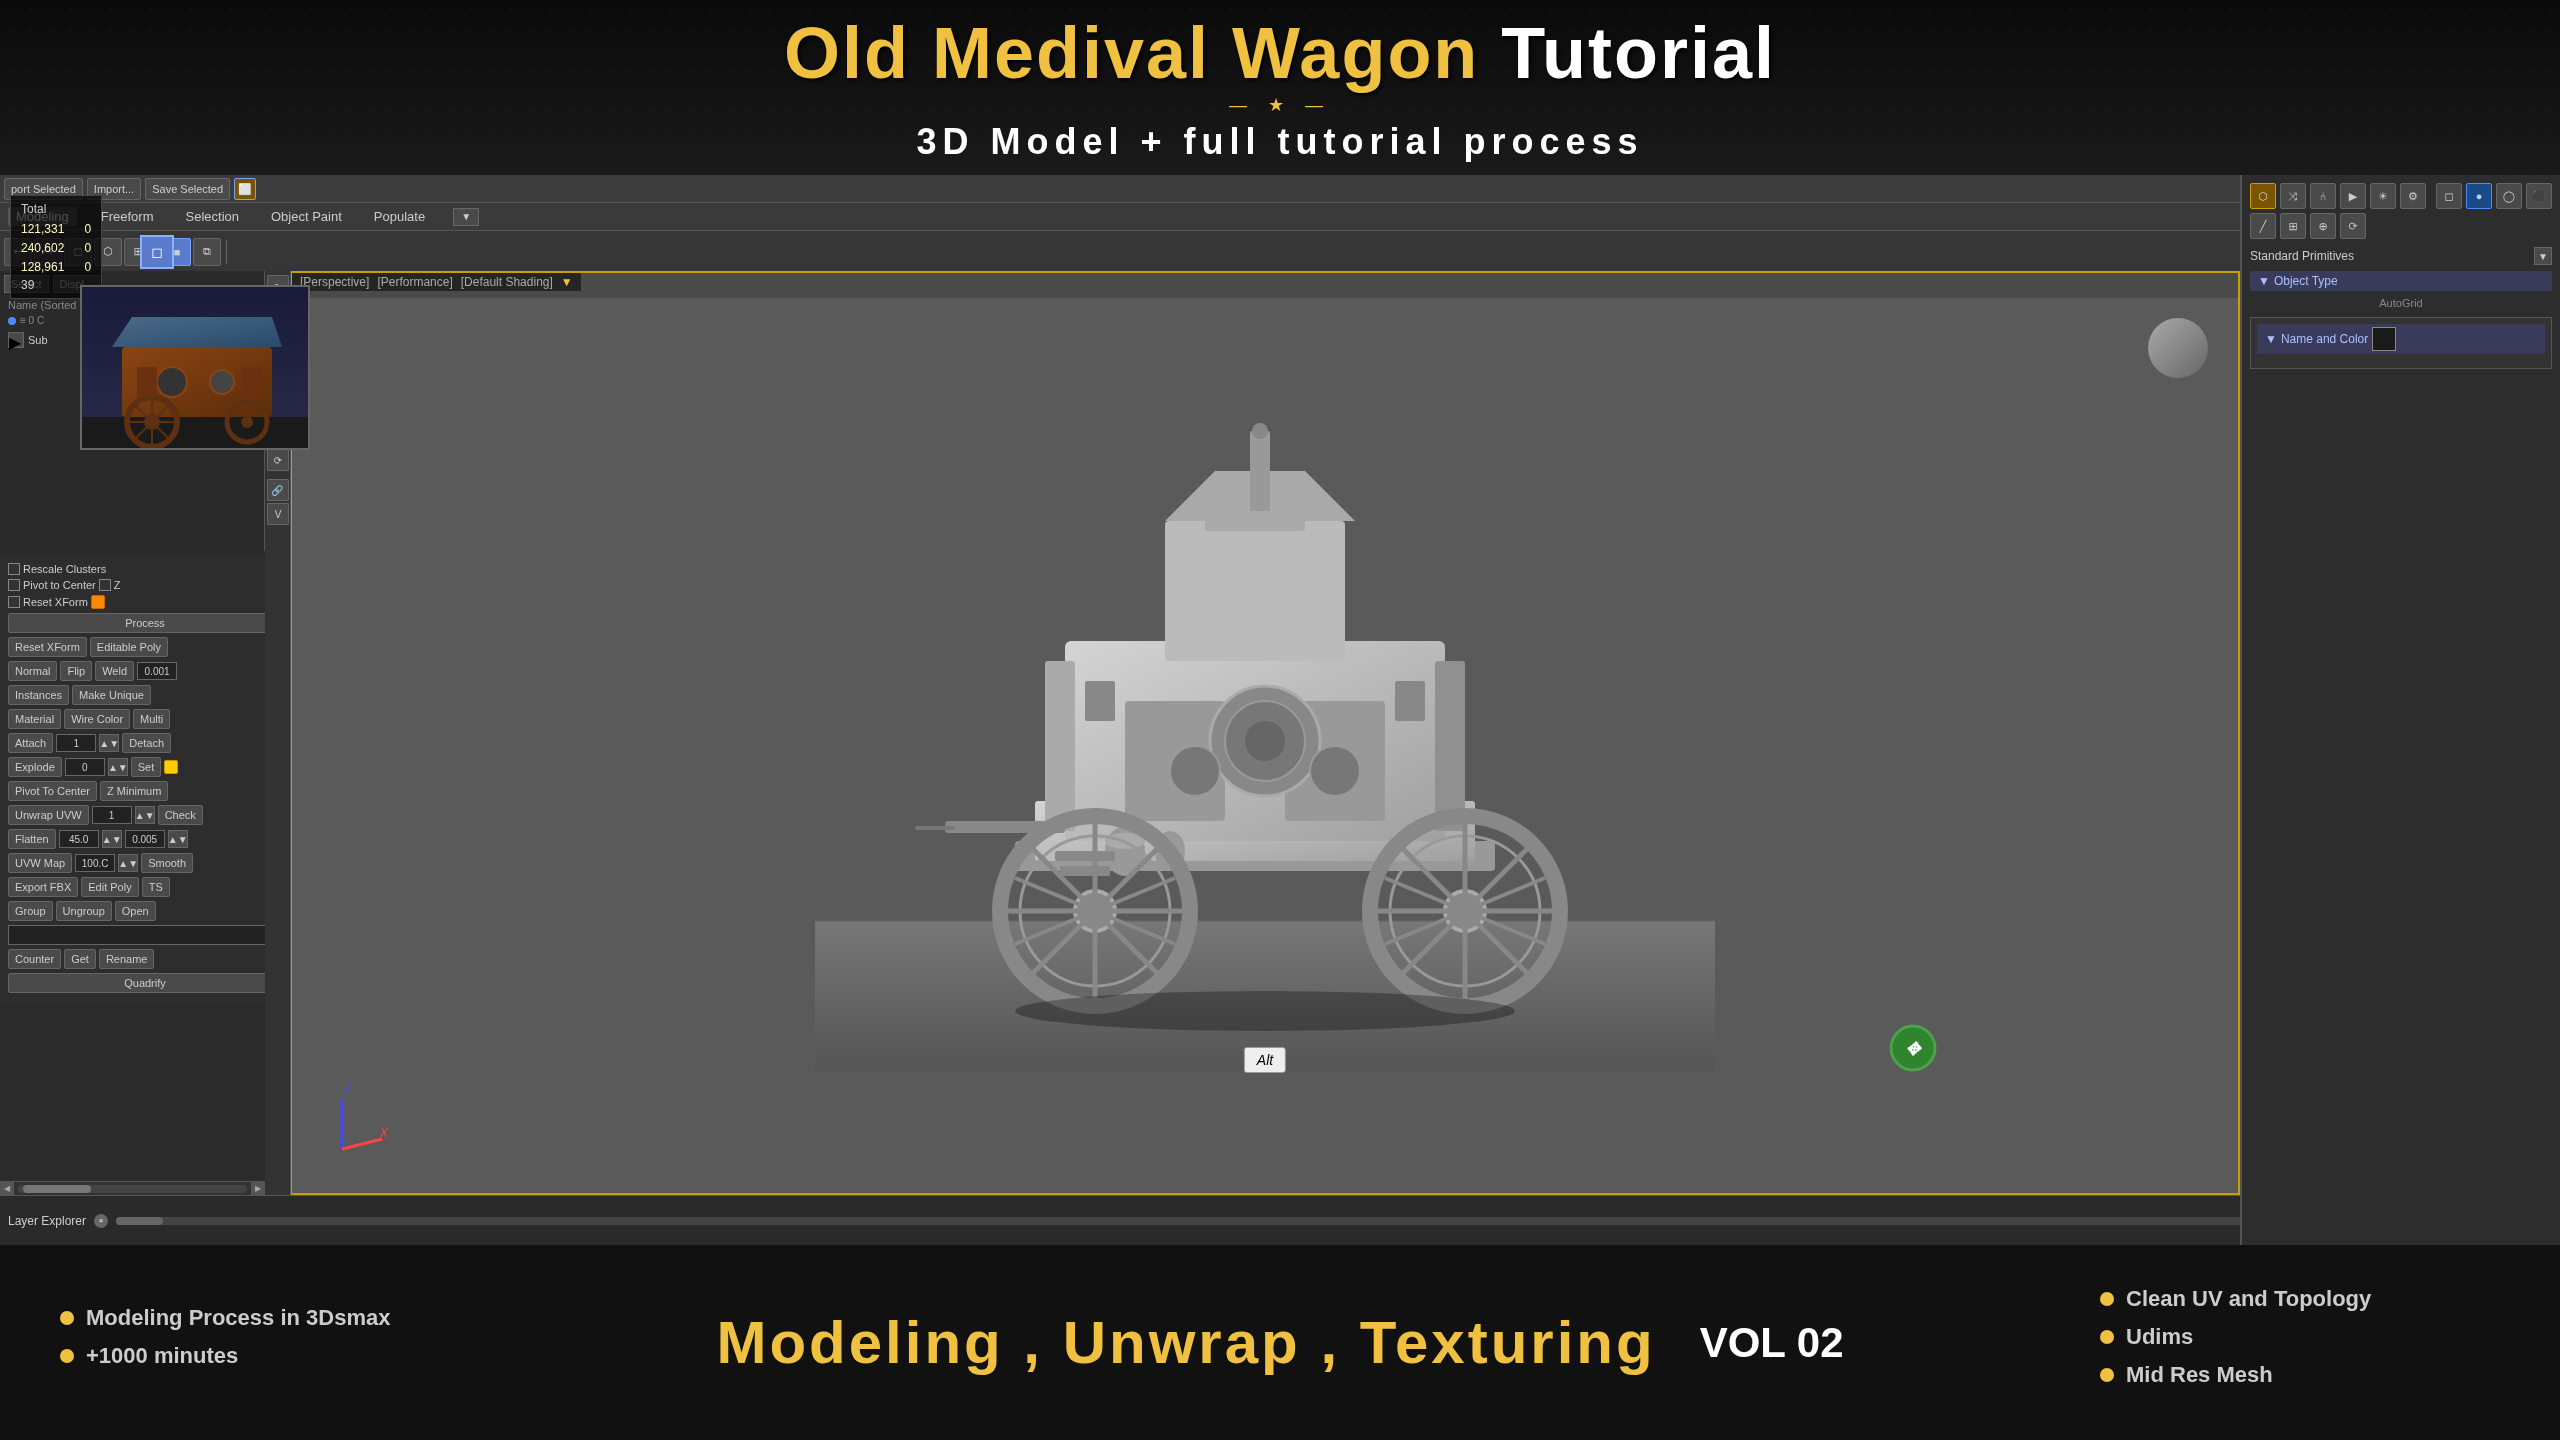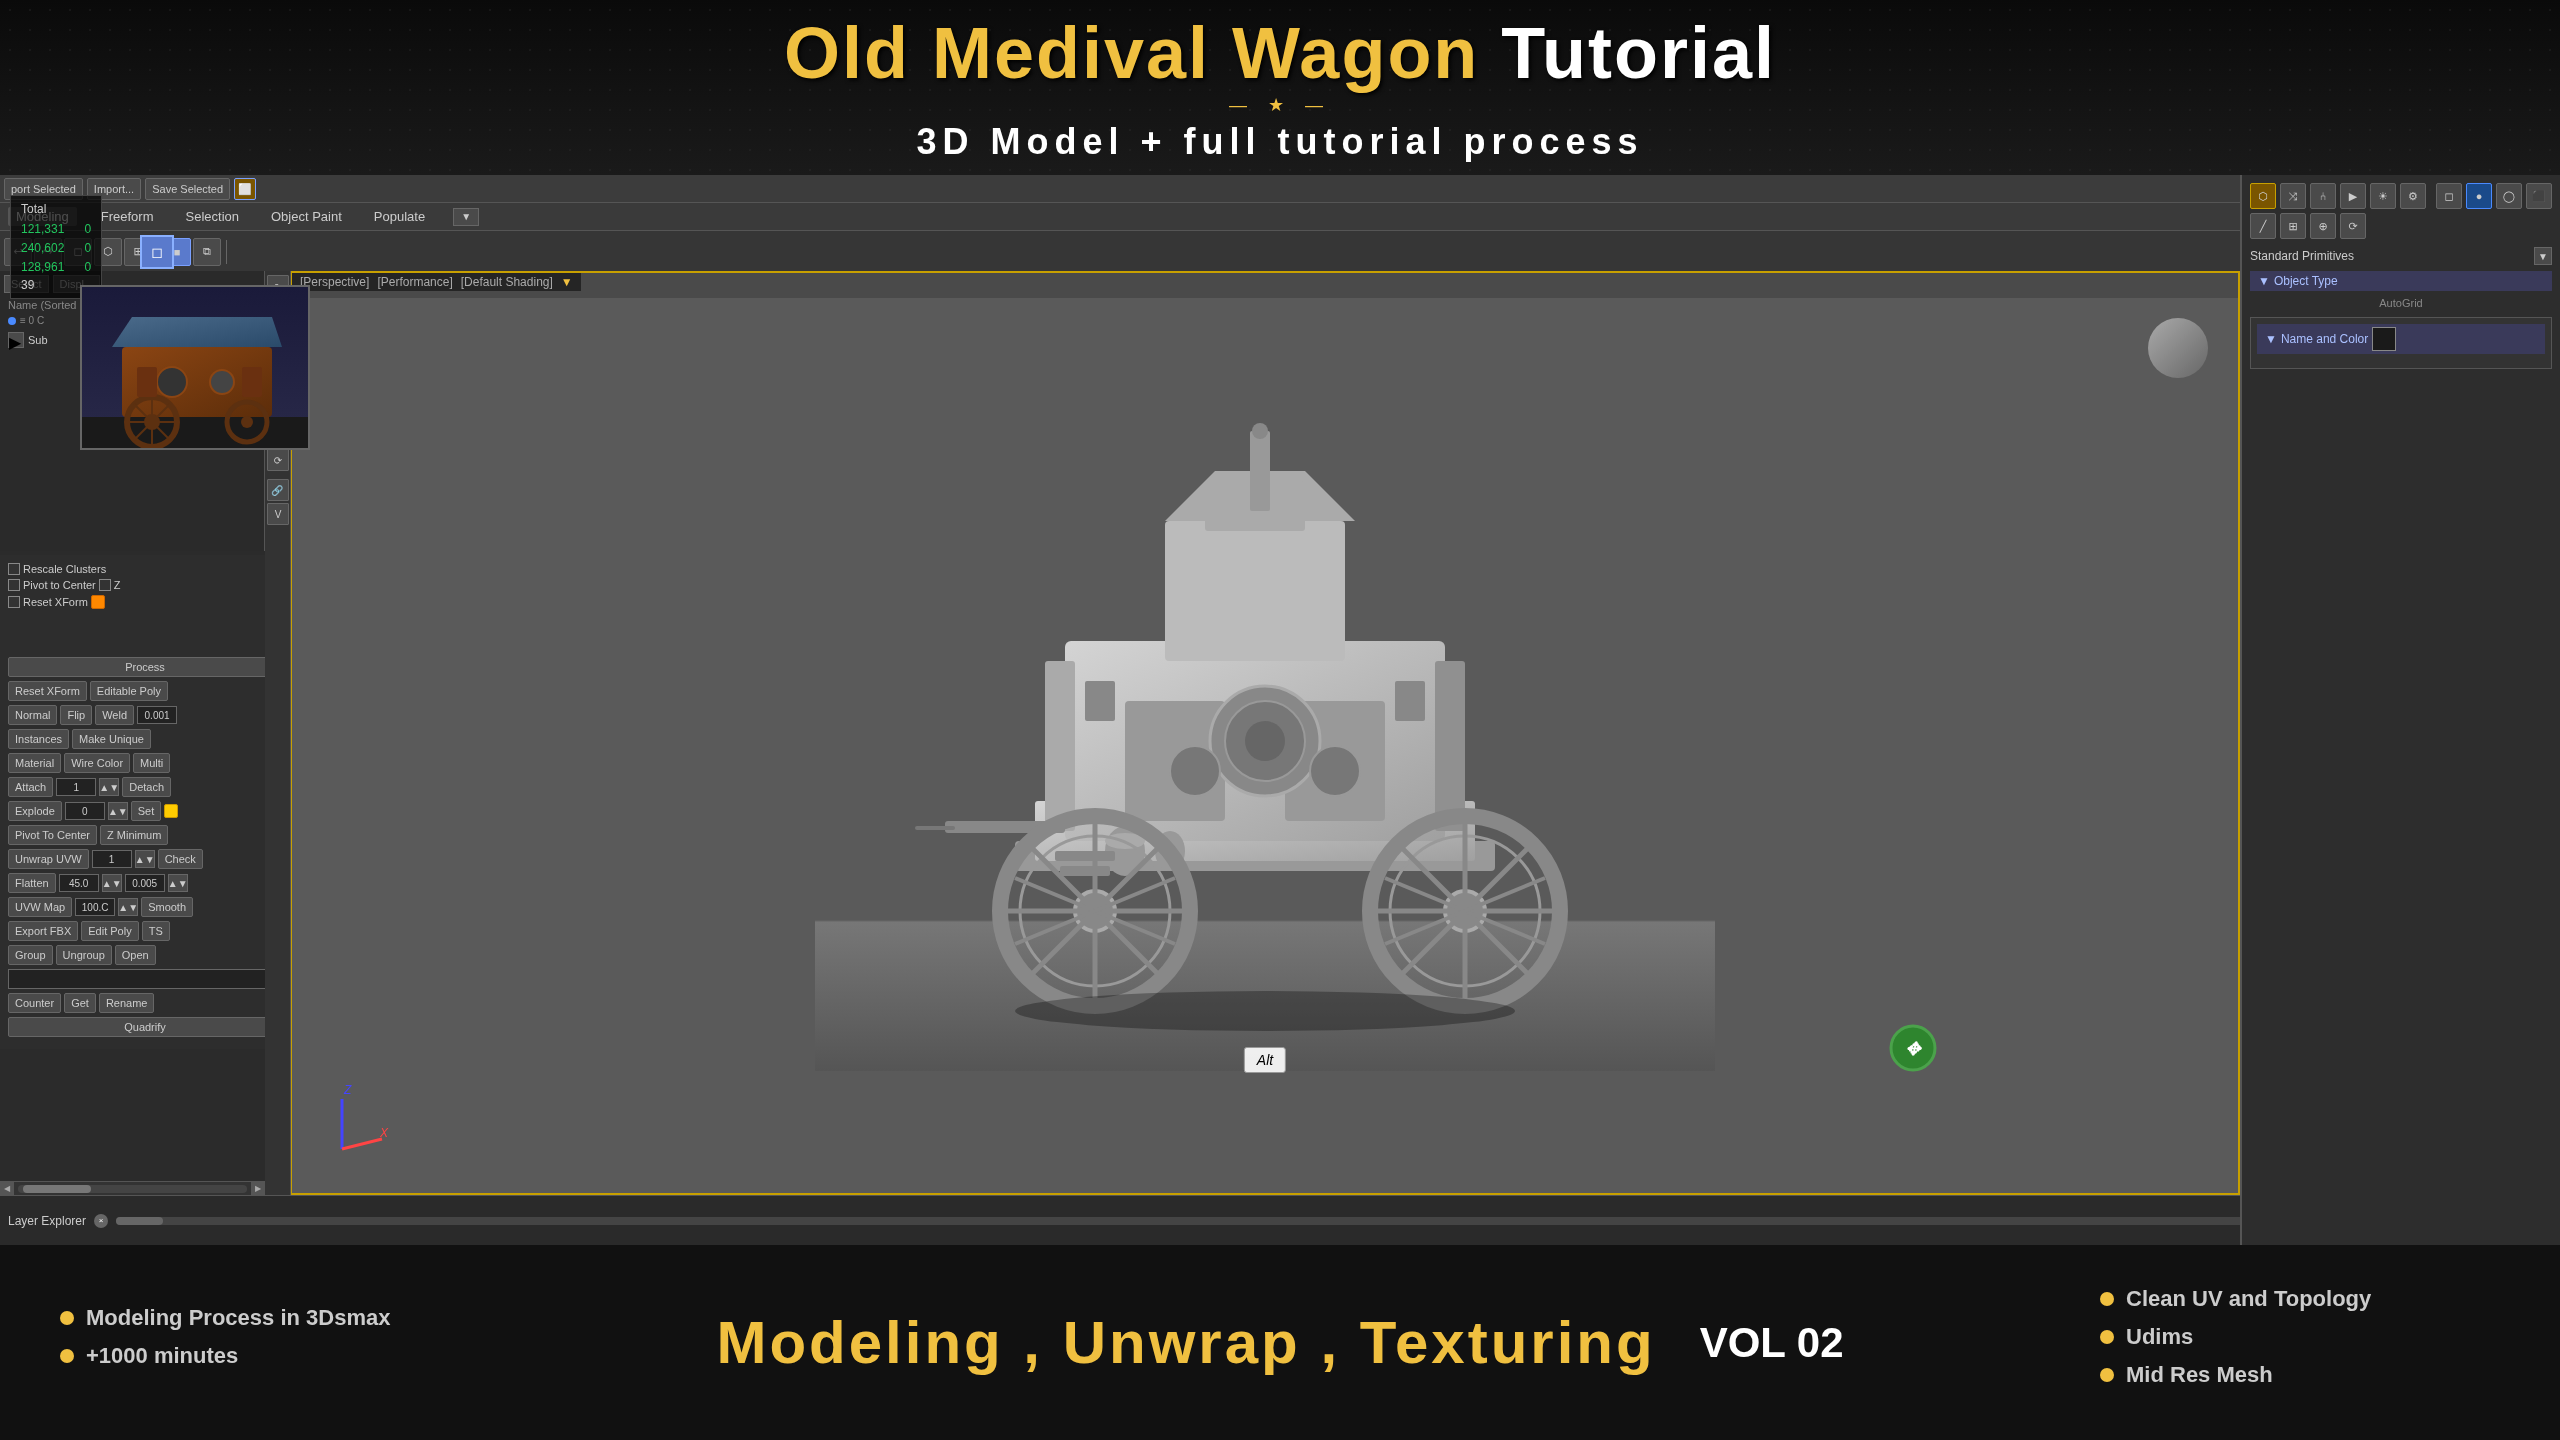--- a/index.html
+++ b/index.html
@@ -155,21 +155,21 @@
       position: absolute;
       top: 20px;
       left: 10px;
       background: rgba(0,0,0,0.7);
       color: #ccc;
       font-size: 12px;
       padding: 6px 10px;
       border: 1px solid #444;
       z-index: 3;
     }
-    .stats-row { display: flex; gap: 20px; color: #22c55e; font-size: 12px; line-height: 1.6; justify-content: space-between; }
+    .stats-row { display: flex; gap: 20px; color: #fef9c3; font-size: 12px; line-height: 1.6; justify-content: space-between; }
 
     
     .main-viewport {
       position: absolute;
       top: 96px;
       left: 290px;
       right: 320px;
       bottom: 50px;
       background: #4a4a4a;
       border: 2px solid #c8a000;
@@ -738,21 +738,21 @@
       <span class="checkbox-label">Z</span>
     </div>
 
     <div class="mod-row">
       <span class="checkbox-box"></span>
       <span class="checkbox-label">Reset XForm</span>
       <span class="color-dot-orange"></span>
     </div>
 
     <div class="mod-row">
-      <div class="mod-btn" style="width:100%;text-align:center;margin-top:44px;">Process</div>
+      <div class="mod-btn" style="width:100%;text-align:center;">Process</div>
     </div>
 
     <div class="mod-row">
       <div class="mod-btn">Reset XForm</div>
       <div class="mod-btn">Editable Poly</div>
     </div>
 
     <div class="mod-row">
       <div class="mod-btn">Normal</div>
       <div class="mod-btn">Flip</div>

